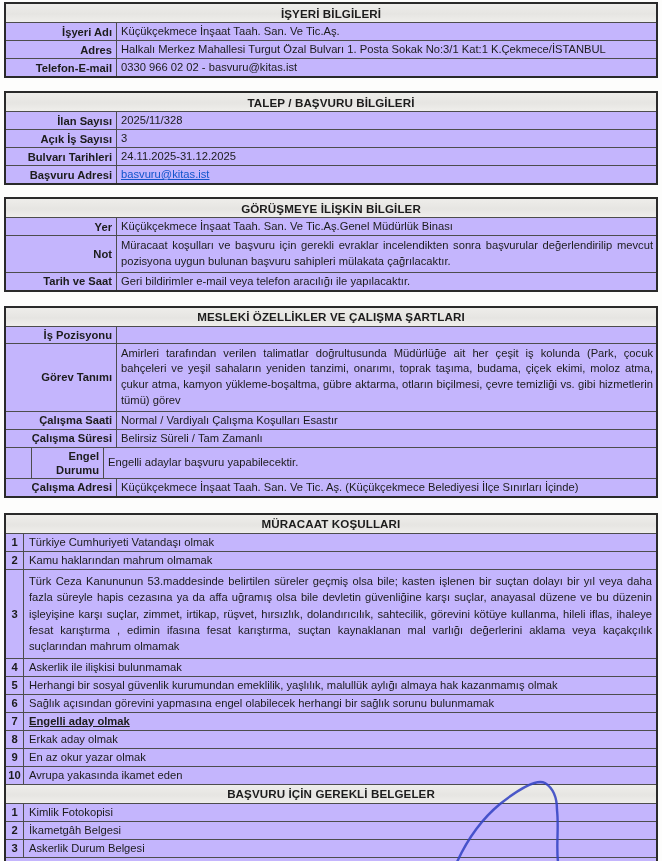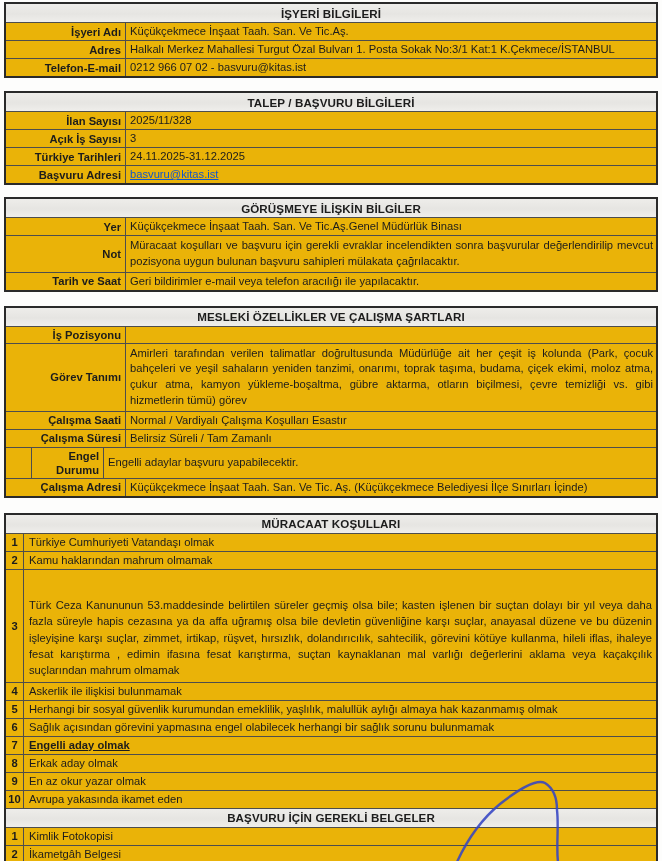--- a/index.html
+++ b/index.html
@@ -9,36 +9,36 @@
     background:#fdfdfc;
     font-family:"Liberation Sans","DejaVu Sans",sans-serif;
     font-size:11.2px;
     color:#1c1c1c;
     overflow:hidden;
   }
   .tables{position:absolute;left:4px;top:2px;width:654px;}
   .tbl{
     border:2px solid #2a2a2a;
     border-bottom-width:2.5px;
-    background:#eab308;
+    background:#c4b5fd;
     box-sizing:border-box;
   }
   .gap14{height:13px;} .gap12{height:12px;} .gap13{height:14px;} .gap16{height:15px;}
   .hrow{
     min-height:16px;
     display:flex;align-items:center;justify-content:center;
     font-weight:700;font-size:11.6px;
     background:#e9e8e5;
     background-image:linear-gradient(180deg,#eeedea 0%,#e6e5e2 55%,#efeeeb 100%);
     letter-spacing:.1px;
     padding:1px 0;
   }
   .row{display:flex;border-top:1px solid #4d4d4d;min-height:15px;}
   .label{
-    width:120px;flex-shrink:0;box-sizing:border-box;
+    width:111px;flex-shrink:0;box-sizing:border-box;
     display:flex;align-items:center;justify-content:flex-end;
     text-align:right;
     font-weight:700;
     padding:1px 4px 1px 2px;
     border-right:1px solid #4d4d4d;
     line-height:14px;
   }
   .label-narrow{width:72px;}
   .pre-cell{width:26px;flex-shrink:0;border-right:1px solid #4d4d4d;box-sizing:border-box;}
   .value{
@@ -53,59 +53,59 @@
     font-weight:700;
     border-right:1px solid #4d4d4d;
   }
   .txt{
     flex:1;display:flex;align-items:center;
     padding:1px 6px 1px 5px;line-height:15px;
   }
   .txt.just{display:block;text-align:justify;line-height:16.4px;padding:5px 4px 5px 5px;}
   .emph .txt{font-weight:700;text-decoration:underline;}
   .link{color:#1155cc;text-decoration:underline;cursor:pointer;}
-  .row.tall .txt{padding-top:3px;padding-bottom:3px;margin-top:24px;}
+  .row.tall .txt{padding-top:3px;padding-bottom:3px;}
   .ink{position:absolute;left:0;top:0;pointer-events:none;}
 </style>
 </head>
 <body>
 
 <div class="page">
   <div class="tables">
 
     <div class="tbl">
       <div class="hrow">İŞYERİ BİLGİLERİ</div>
       <div class="row">
         <div class="label">İşyeri Adı</div>
         <div class="value">Küçükçekmece İnşaat Taah. San. Ve Tic.Aş.</div>
       </div>
       <div class="row">
         <div class="label">Adres</div>
         <div class="value">Halkalı Merkez Mahallesi Turgut Özal Bulvarı 1. Posta Sokak No:3/1 Kat:1 K.Çekmece/İSTANBUL</div>
       </div>
       <div class="row" style="min-height:16px">
         <div class="label">Telefon-E-mail</div>
-        <div class="value">0212 966 07 02 -  basvuru@kitas.ist</div>
+        <div class="value">0330 966 02 02 -  basvuru@kitas.ist</div>
       </div>
     </div>
 
     <div class="gap14"></div>
 
     <div class="tbl">
       <div class="hrow">TALEP / BAŞVURU BİLGİLERİ</div>
       <div class="row">
         <div class="label">İlan Sayısı</div>
         <div class="value">2025/11/328</div>
       </div>
       <div class="row">
         <div class="label">Açık İş Sayısı</div>
         <div class="value">3</div>
       </div>
       <div class="row">
-        <div class="label">Türkiye Tarihleri</div>
+        <div class="label">Bulvarı Tarihleri</div>
         <div class="value">24.11.2025-31.12.2025</div>
       </div>
       <div class="row" style="min-height:16px">
         <div class="label">Başvuru Adresi</div>
         <div class="value">
           <span class="link">basvuru@kitas.ist</span>
         </div>
       </div>
     </div>
 

